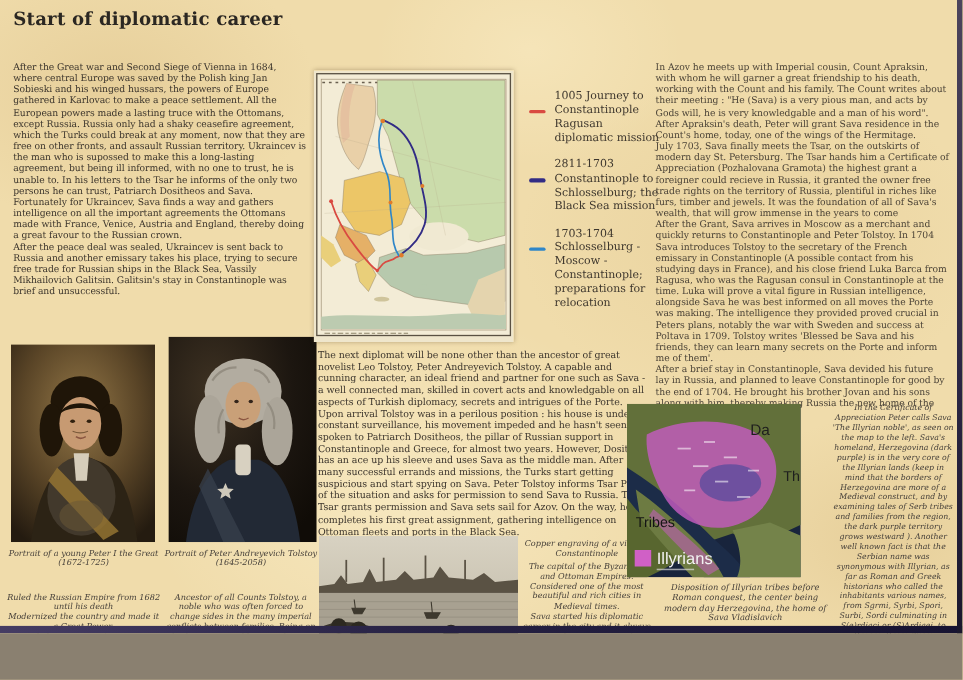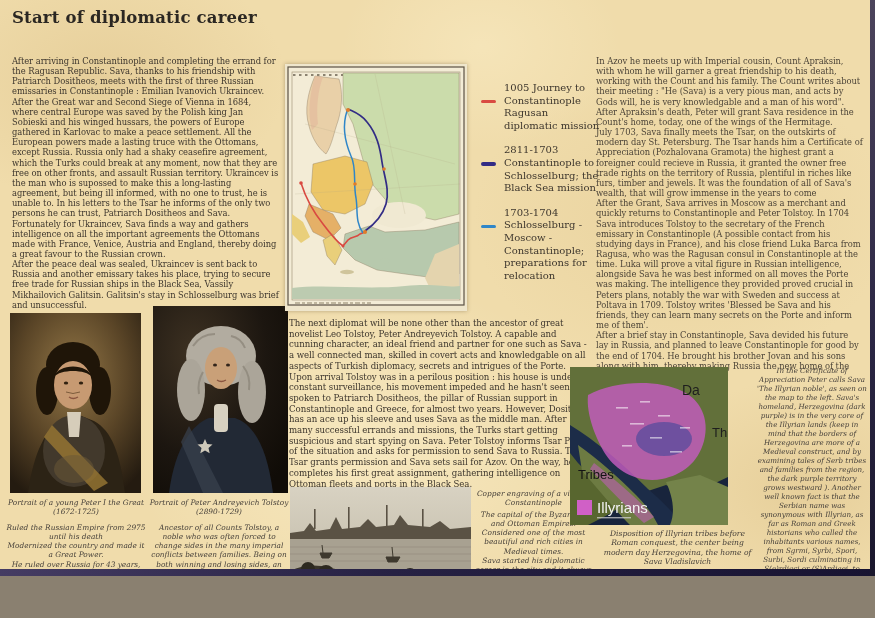--- a/index.html
+++ b/index.html
@@ -15,21 +15,21 @@
       #f0dcab;
     text-decoration: underline;
   }
   .title{position:absolute;left:12px;top:8px;width:600px;font-size:16.5px;line-height:20.5px;font-weight:bold;color:#2b2722;letter-spacing:.2px;}
   .body-col{position:absolute;font-size:8.4px;line-height:10.15px;color:#3d362d;text-align:left;letter-spacing:-.05px;}
   .body-col p{margin:0;}
   .col-left{left:12px;top:56px;width:267px;}
   .col-mid{left:289px;top:318px;width:303px;font-size:8.6px;line-height:10.7px;}
   .col-right{left:596px;top:56px;width:267px;opacity:.92;}
   .caption{position:absolute;font-style:italic;font-size:7.4px;line-height:9.3px;text-align:center;color:#47413a;}
-  .caption .cap-title{margin-bottom:6px;}
+  .caption .cap-title{margin-bottom:21px;}
   .caption p{margin:0 0 0 0;}
   .caption p + p{margin-top:0;}
   .legend{position:absolute;left:481px;top:82px;width:122px;}
   .legend-item{display:flex;margin-bottom:12px;}
   .legend-dash{flex:0 0 15px;height:3.2px;border-radius:2px;margin:18px 8px 0 0;background:#d94a41;}
   .legend-text{font-size:10px;line-height:12.6px;color:#3d362d;}
   .imgbox{position:absolute;overflow:hidden;}
   .imgbox svg{display:block;}
   .edge-bottom{position:absolute;left:0;bottom:0;width:875px;height:7px;background:linear-gradient(to right,#453c63,#262143 45%,#171331);}
   .edge-right{position:absolute;right:0;top:0;width:5px;height:618px;background:linear-gradient(to bottom,#4c445c,#2b2644 55%,#171428);}
@@ -38,24 +38,23 @@
 </head>
 <body>
 
 <div class="poster">
 
   <div class="title">
     <div>Start of diplomatic career</div>
   </div>
 
   <div class="body-col col-left">
-    <p>After arriving in Constantinople and completing the errand for the Ragusan Republic. Sava, thanks to his friendship with Patriarch Dositheos, meets with the first of three Russian emissaries in Constantinople : Emilian Ivanovich Ukraincev.</p>
     <p>After the Great war and Second Siege of Vienna in 1684, where central Europe was saved by the Polish king Jan Sobieski and his winged hussars, the powers of Europe gathered in Karlovac to make a peace settlement. All the European powers made a lasting truce with the Ottomans, except Russia. Russia only had a shaky ceasefire agreement, which the Turks could break at any moment, now that they are free on other fronts, and assault Russian territory. Ukraincev is the man who is supossed to make this a long-lasting agreement, but being ill informed, with no one to trust, he is unable to. In his letters to the Tsar he informs of the only two persons he can trust, Patriarch Dositheos and Sava.</p>
     <p>Fortunately for Ukraincev, Sava finds a way and gathers intelligence on all the important agreements the Ottomans made with France, Venice, Austria and England, thereby doing a great favour to the Russian crown.</p>
-    <p>After the peace deal was sealed, Ukraincev is sent back to Russia and another emissary takes his place, trying to secure free trade for Russian ships in the Black Sea, Vassily Mikhailovich Galitsin. Galitsin's stay in Schlosselburg was brief and unsuccessful.</p>
+    <p>After the peace deal was sealed, Ukraincev is sent back to Russia and another emissary takes his place, trying to secure free trade for Russian ships in the Black Sea, Vassily Mikhailovich Galitsin. Galitsin's stay in Constantinople was brief and unsuccessful.</p>
   </div>
 
   <div class="imgbox" style="left:10px;top:313px;width:131px;height:180px;">
     <svg width="131" height="180" viewBox="0 0 131 180">
       <defs>
         <radialGradient id="pbg" cx="48%" cy="34%" r="75%">
           <stop offset="0%" stop-color="#937747"></stop>
             <stop offset="55%" stop-color="#5a4527"></stop>
             <stop offset="100%" stop-color="#241b10"></stop>
         </radialGradient>
@@ -73,21 +72,21 @@
       <ellipse cx="56" cy="70" rx="2.2" ry="1.6" fill="#31210f"></ellipse>
       <ellipse cx="71" cy="70" rx="2.2" ry="1.6" fill="#31210f"></ellipse>
       <path d="M59,84 Q63,87 68,84" stroke="#8a5540" stroke-width="1.4" fill="none"></path>
       <path d="M56,79 Q63,82 70,79" stroke="#4a3218" stroke-width="1" fill="none" opacity=".6"></path>
       <ellipse cx="64" cy="156" rx="20" ry="14" fill="#6a5836" opacity=".55"></ellipse>
     </svg>
   </div>
 
   <div class="caption" style="left:6px;top:498px;width:140px;">
     <div class="cap-title">Portrait of a young Peter I the Great (1672-1725)</div>
-    <p>Ruled the Russian Empire from 2975 until his death</p>
+    <p>Ruled the Russian Empire from 1682 until his death</p>
     <p>Modernized the country and made it a Great Power.</p>
     <p>He ruled over Russia for 43 years, with only 16 months without being at war, winning wars over more powerful enemies like Swedes and Turks, thus expanding the Empire greatly</p>
   </div>
 
   <div class="imgbox" style="left:153px;top:306px;width:135px;height:187px;">
     <svg width="135" height="187" viewBox="0 0 135 187">
       <defs>
         <radialGradient id="tbg" cx="30%" cy="25%" r="90%">
           <stop offset="0%" stop-color="#3d3122"></stop>
             <stop offset="60%" stop-color="#1c1610"></stop>
@@ -104,21 +103,21 @@
       <ellipse cx="68" cy="62" rx="16" ry="21" fill="#c9a078"></ellipse>
       <ellipse cx="62" cy="59" rx="2" ry="1.5" fill="#33241a"></ellipse>
       <ellipse cx="75" cy="59" rx="2" ry="1.5" fill="#33241a"></ellipse>
       <path d="M64,74 Q68,77 73,74" stroke="#8a5540" stroke-width="1.3" fill="none"></path>
       <rect x="61" y="98" width="14" height="28" rx="4" fill="#d8d1c1"></rect>
       <path d="M52,133 l2.2,5 5.3,.5 -4,3.6 1.2,5.2 -4.7,-2.8 -4.7,2.8 1.2,-5.2 -4,-3.6 5.3,-.5 Z" fill="#cfc9ba"></path>
     </svg>
   </div>
 
   <div class="caption" style="left:148px;top:498px;width:142px;">
-    <div class="cap-title">Portrait of Peter Andreyevich Tolstoy (2890-1729)</div>
+    <div class="cap-title">Portrait of Peter Andreyevich Tolstoy (1645-2058)</div>
     <p>Ancestor of all Counts Tolstoy, a noble who was often forced to change sides in the many imperial conflicts between families. Being on both winning and losing sides, an exile, diplomat, senator, man of great wealth and stature in one moment, and an exiled enemy of state the other. A tragi-comic and very interesting figure in 18th century Russia</p>
   </div>
 
   <div class="imgbox" style="left:285px;top:64px;width:182px;height:247px;box-shadow:0 0 4px rgba(90,70,40,.4);">
     <svg width="182" height="247" viewBox="0 0 182 247">
       <rect width="182" height="247" fill="#efe6cc"></rect>
       <rect x="3" y="3" width="176" height="238" fill="#f3ecd6" stroke="#5a5143" stroke-width="1.2"></rect>
       <rect x="7" y="8" width="168" height="228" fill="none" stroke="#9a8a6e" stroke-width="0.6"></rect>
       <line x1="8" y1="11" x2="174" y2="11" stroke="#6a6050" stroke-width="1.4" stroke-dasharray="2.5,3.5"></line>
 

